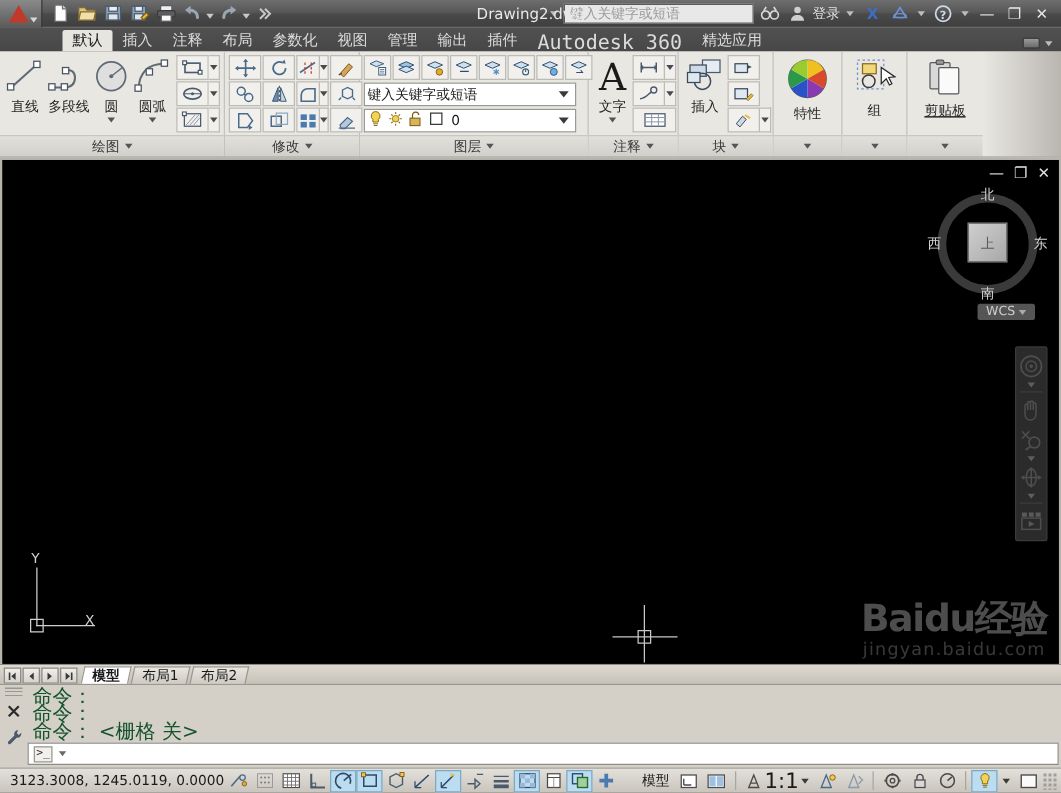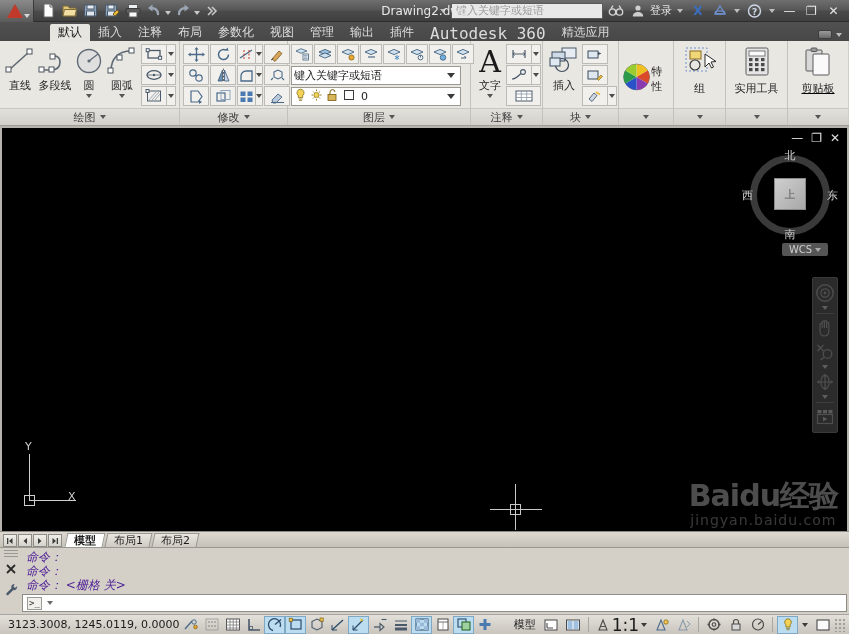--- a/index.html
+++ b/index.html
@@ -183,21 +183,21 @@
     transform: skewX(-12deg); margin-right: 2px;
   }
   .ltab span { transform: skewX(12deg); }
   .ltab.active { background: #fff; font-weight: bold;}
 
   
   .cmdarea { height: 67px; background: #d4d0c8; display: flex; flex: none; border-top:1px solid #9a9892;}
   .cmd-gutter { width: 22px; display: flex; flex-direction: column; align-items: center; padding-top: 2px; gap: 5px;}
   .grip { width: 14px; height: 8px; background: repeating-linear-gradient(to bottom,#9a9892 0 1px,transparent 1px 3px); }
   .cmd-main { flex: 1; display: flex; flex-direction: column; padding: 1px 2px 2px 0;}
-  .cmd-hist { flex: 1; padding: 1px 4px; font-size: 12px; color: #4c1d95; line-height: 14px; overflow: hidden; font-style: italic;}
+  .cmd-hist { flex: 1; padding: 1px 4px; font-size: 16px; color: #14532d; line-height: 14px; overflow: hidden;}
   .cmd-input {
     height: 18px; background: #fff; border: 1px solid #8e8c87;
     display: flex; align-items: center; gap: 3px; padding: 0 4px;
   }
   .prompt-ico { width: 15px; height: 13px; border: 1px solid #9a9892; background: #f2f0ec; display:flex;align-items:center;justify-content:center; font-size:9px; font-family:"DejaVu Sans Mono",monospace; color:#333;}
   .cmd-ph { color: #a0a0a0; font-style: italic; font-size: 12px; margin-top: 38px; }
 
   
   .statusbar {
     height: 20px; background: linear-gradient(to bottom,#e3e0da,#c9c5bd);
@@ -712,21 +712,21 @@
           </div>
         </div>
       </div>
       <div class="panel-label">
         <span>块</span>
         <i class="plcaret"></i>
       </div>
     </div>
 
     <div class="panel" style="width:55px">
-      <div class="panel-body" style="align-items:center;justify-content:flex-start;padding-top:5px;">
+      <div class="panel-body" style="flex-direction:column;align-items:center;justify-content:flex-start;padding-top:5px;">
         <svg width="34" height="34" viewBox="0 0 34 34">
             <circle cx="17" cy="17" r="15" fill="#fff" stroke="#5a5a5a"></circle>
             <path d="M17 17 L17 2 A15 15 0 0 1 30 9.5 Z" fill="#f0c020"></path>
             <path d="M17 17 L30 9.5 A15 15 0 0 1 30 24.5 Z" fill="#d84a2a"></path>
             <path d="M17 17 L30 24.5 A15 15 0 0 1 17 32 Z" fill="#8a3ab0"></path>
             <path d="M17 17 L17 32 A15 15 0 0 1 4 24.5 Z" fill="#2a52c8"></path>
             <path d="M17 17 L4 24.5 A15 15 0 0 1 4 9.5 Z" fill="#2a9a4a"></path>
             <path d="M17 17 L4 9.5 A15 15 0 0 1 17 2 Z" fill="#9acc30"></path>
           </svg>
         <div style="font-size:11px;color:#262626;margin-top:3px;">特性</div>
@@ -744,41 +744,20 @@
             <circle cx="12" cy="19" r="5" fill="none" stroke="#3a3a3a" stroke-width="1.2"></circle>
             <path d="M22 8l0 13 4-4 2.5 5 2-1-2.5-5 5-0.5z" fill="#fff" stroke="#2a2a2a" stroke-width="1"></path>
           </svg>
         <div style="font-size:11px;color:#262626;margin-top:3px;">组</div>
       </div>
       <div class="panel-label">
         <i class="plcaret"></i>
       </div>
     </div>
 
-    <div class="panel" style="width:62px">
-      <div class="panel-body" style="flex-direction:column;align-items:center;justify-content:flex-start;padding-top:5px;">
-        <svg width="30" height="32" viewBox="0 0 30 32">
-            <rect x="4" y="2" width="22" height="27" rx="1.5" fill="#e4e4e4" stroke="#5a5a5a"></rect>
-            <rect x="7" y="5" width="16" height="5" fill="#fafafa" stroke="#7a7a7a"></rect>
-            <rect x="7" y="12" width="3.5" height="3.2" fill="#4a4a4a"></rect>
-            <rect x="13" y="12" width="3.5" height="3.2" fill="#4a4a4a"></rect>
-            <rect x="19" y="12" width="3.5" height="3.2" fill="#4a4a4a"></rect>
-            <rect x="7" y="17" width="3.5" height="3.2" fill="#4a4a4a"></rect>
-            <rect x="13" y="17" width="3.5" height="3.2" fill="#4a4a4a"></rect>
-            <rect x="19" y="17" width="3.5" height="3.2" fill="#4a4a4a"></rect>
-            <rect x="7" y="22" width="3.5" height="3.2" fill="#4a4a4a"></rect>
-            <rect x="13" y="22" width="3.5" height="3.2" fill="#4a4a4a"></rect>
-            <rect x="19" y="22" width="3.5" height="3.2" fill="#4a4a4a"></rect>
-          </svg>
-        <div style="font-size:11px;color:#262626;margin-top:3px;">实用工具</div>
-      </div>
-      <div class="panel-label">
-        <i class="plcaret"></i>
-      </div>
-    </div>
 
     <div class="panel" style="width:60px;border-right:none;">
       <div class="panel-body" style="flex-direction:column;align-items:center;justify-content:flex-start;padding-top:5px;text-decoration:underline;">
         <svg width="30" height="32" viewBox="0 0 30 32">
             <rect x="3" y="4" width="16" height="21" rx="1" fill="#d8d8d8" stroke="#5a5a5a"></rect>
             <rect x="8" y="2" width="6" height="3.5" rx="1" fill="#9a9a9a" stroke="#5a5a5a"></rect>
             <rect x="10" y="8" width="16" height="21" rx="1" fill="#fafafa" stroke="#5a5a5a"></rect>
           </svg>
         <div style="font-size:11px;color:#262626;margin-top:3px;">剪贴板</div>
       </div>

